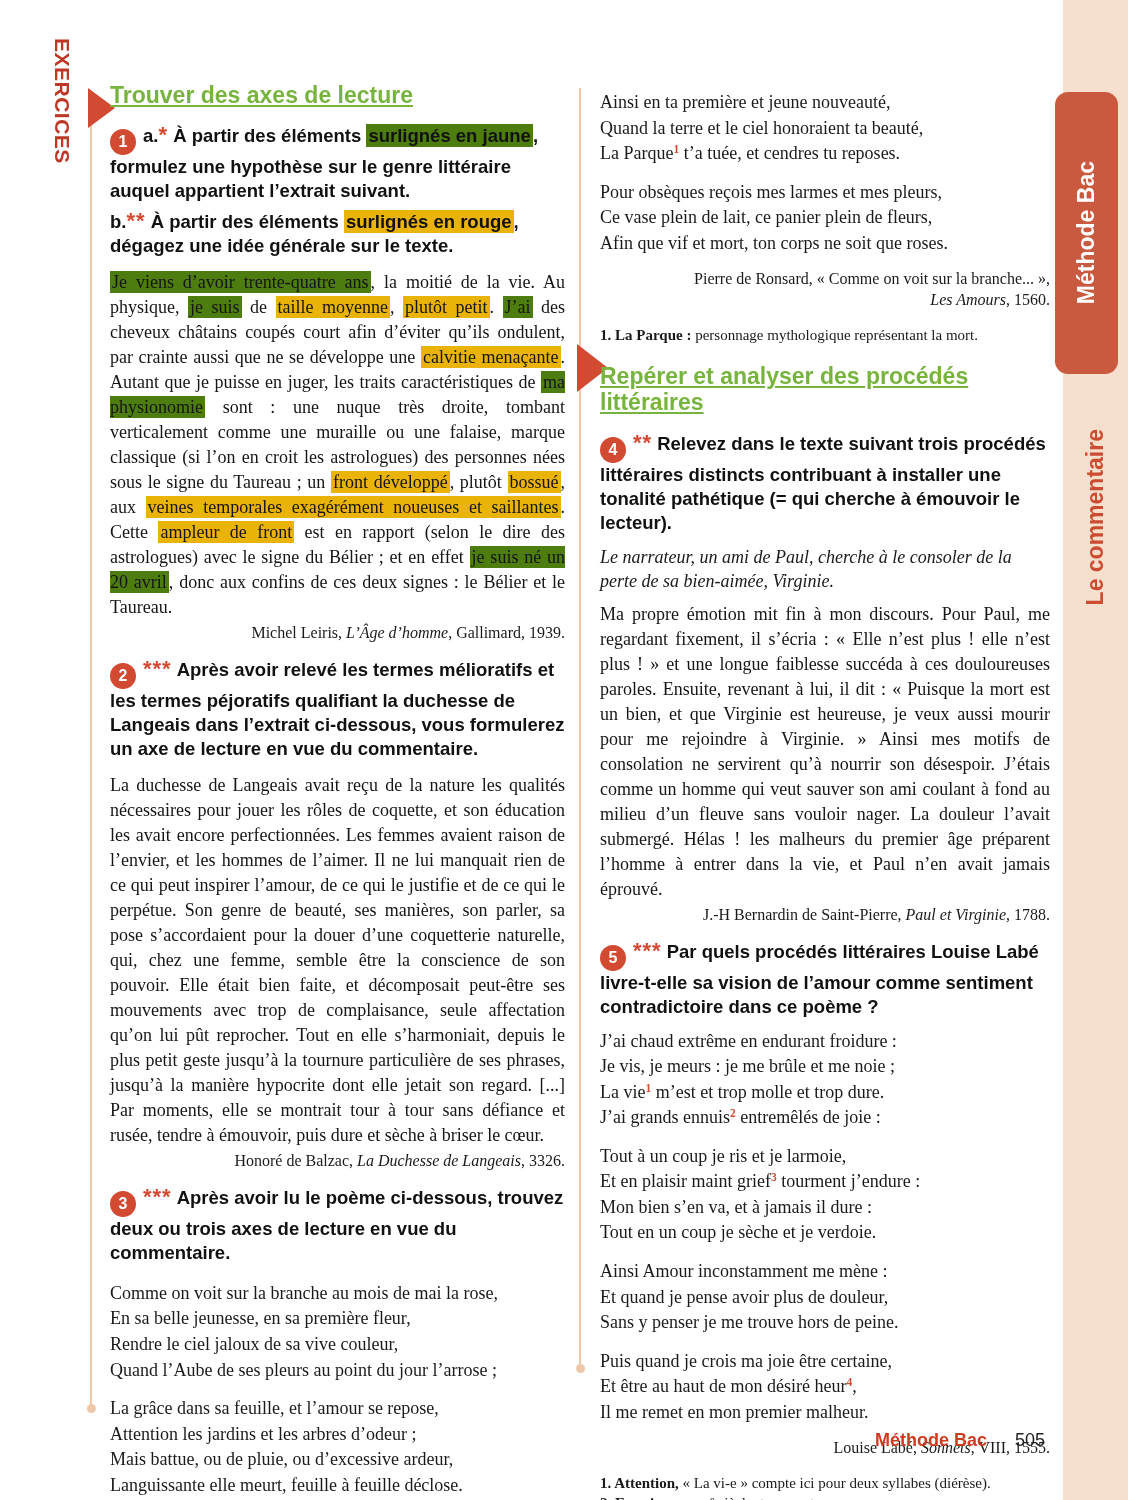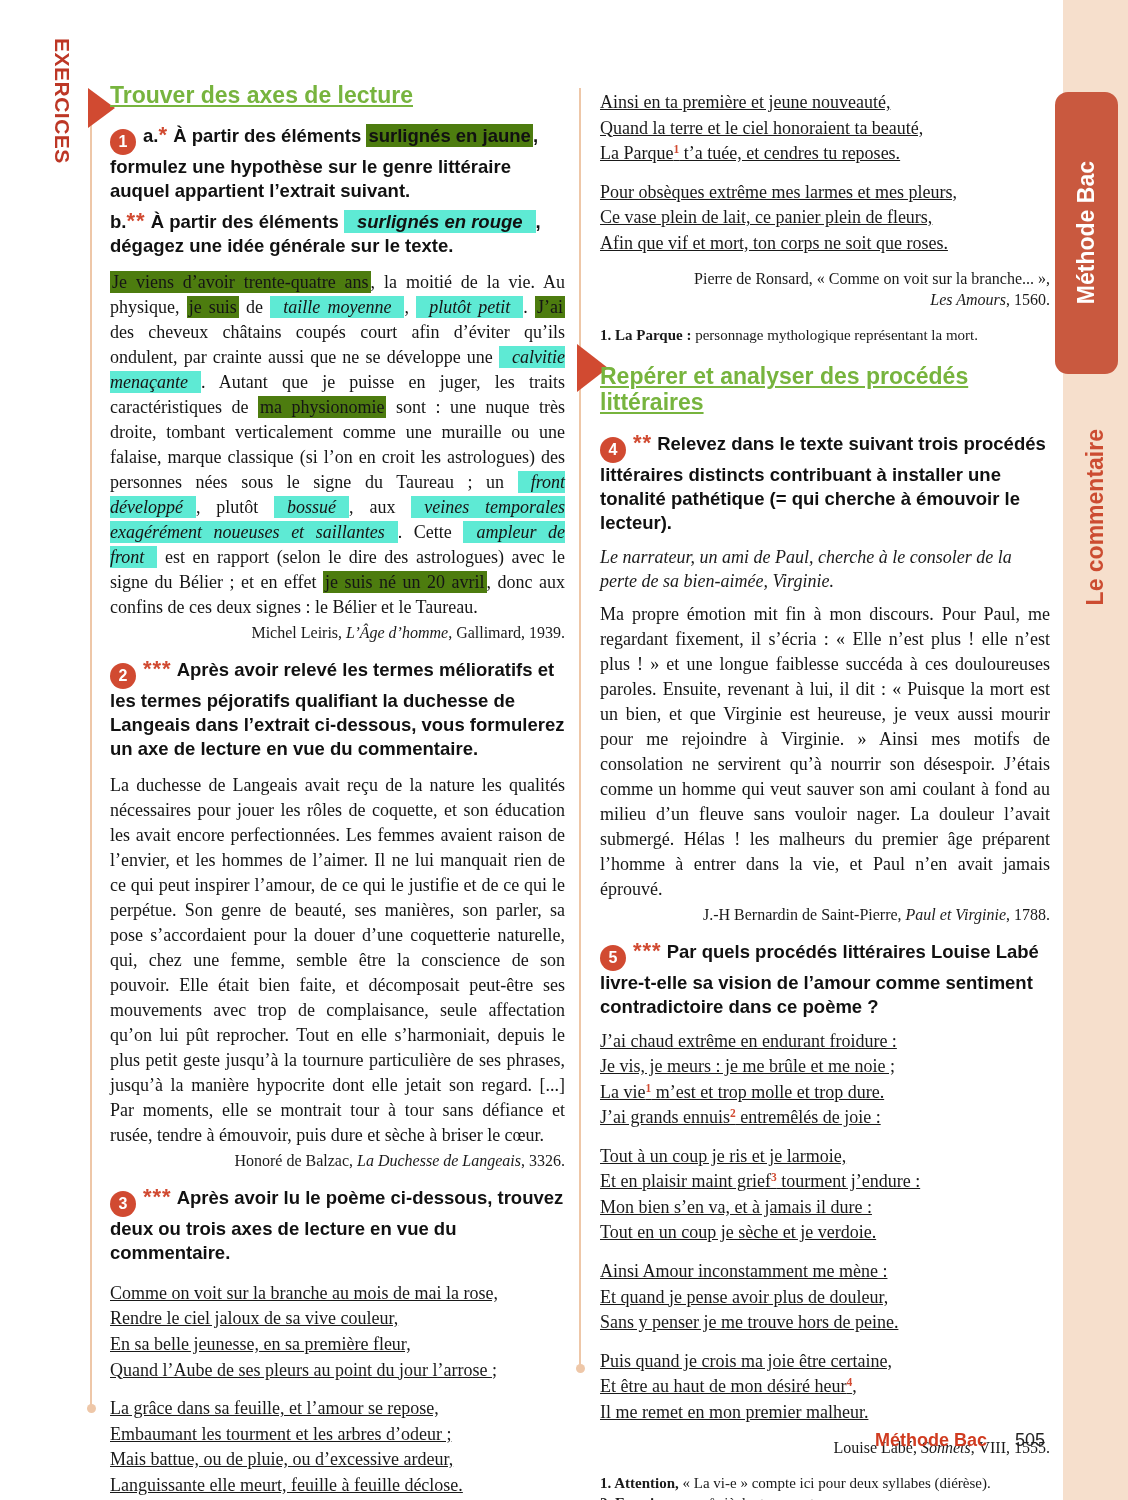--- a/index.html
+++ b/index.html
@@ -42,25 +42,25 @@
         color:#fff;text-align:center;line-height:26px;font-size:16px;font-weight:bold;
         margin-right:7px;vertical-align:-5px;}
   .stars,.s-star{color:#d14a31;font-size:22px;letter-spacing:1px;line-height:0;}
   .stars{margin-right:5px;}
   .prose{font-family:"Liberation Serif",serif;font-size:18px;line-height:1.39;
          text-align:justify;margin:12px 0 3px 0;color:#151515;}
   .intro-it{font-family:"Liberation Serif",serif;font-style:italic;font-size:18px;
          line-height:1.35;margin:10px 0 4px 0;}
   .source{font-family:"Liberation Serif",serif;font-size:16px;line-height:1.3;
          text-align:right;margin:3px 0 14px 0;}
-  .stanza{font-family:"Liberation Serif",serif;font-size:18px;line-height:1.42;margin:0 0 13px 0;text-decoration:underline;}
+  .stanza{font-family:"Liberation Serif",serif;font-size:18px;line-height:1.42;margin:0 0 13px 0;}
   .footnotes{font-family:"Liberation Serif",serif;font-size:15px;line-height:1.34;margin-top:4px;}
 
   .s-hly{background:#4d7c0f;padding:1px 2px;}
-  .s-hlr{background:#5eead4;padding:1px 13px;font-style:italic;}
+  .s-hlr{background:#eab308;padding:1px 2px;}
   .s-it{font-style:italic;}
   .s-b{font-weight:bold;}
   .s-sc{font-variant:small-caps;}
   .s-sup{color:#d14a31;font-weight:bold;font-size:11.5px;vertical-align:6px;}
   .s-supk{font-size:10.5px;vertical-align:5px;}
 
   #footer{position:absolute;left:560px;top:1430px;width:485px;text-align:right;font-size:18px;}
   #footer .f-label{color:#d03b20;font-weight:bold;}
   #footer .f-page{color:#222;margin-left:28px;}
 </style>
@@ -98,41 +98,41 @@
 
     <p class="exo"><span class="exo-num">2</span><span class="stars">***</span><span>Après avoir relevé les termes mélioratifs et les termes péjoratifs qualifiant la duchesse de Langeais dans l’extrait ci-dessous, vous formulerez un axe de lecture en vue du commentaire.</span></p>
 
     <p class="prose">La duchesse de Langeais avait reçu de la nature les qualités nécessaires pour jouer les rôles de coquette, et son éducation les avait encore perfectionnées. Les femmes avaient raison de l’envier, et les hommes de l’aimer. Il ne lui manquait rien de ce qui peut inspirer l’amour, de ce qui le justifie et de ce qui le perpétue. Son genre de beauté, ses manières, son parler, sa pose s’accordaient pour la douer d’une coquetterie naturelle, qui, chez une femme, semble être la conscience de son pouvoir. Elle était bien faite, et décomposait peut-être ses mouvements avec trop de complaisance, seule affectation qu’on lui pût reprocher. Tout en elle s’harmoniait, depuis le plus petit geste jusqu’à la tournure particulière de ses phrases, jusqu’à la manière hypocrite dont elle jetait son regard. [...] Par moments, elle se montrait tour à tour sans défiance et rusée, tendre à émouvoir, puis dure et sèche à briser le cœur.</p>
     <p class="source"><span>Honoré de Balzac, </span><span class="s-it">La Duchesse de Langeais</span><span>, 3326.</span></p>
 
     <p class="exo"><span class="exo-num">3</span><span class="stars">***</span><span>Après avoir lu le poème ci-dessous, trouvez deux ou trois axes de lecture en vue du commentaire.</span></p>
 
     <div class="stanza" style="margin-top:16px;">
         <div class="pline">Comme on voit sur la branche au mois de mai la rose,</div>
+        <div class="pline">En sa belle jeunesse, en sa première fleur,</div>
         <div class="pline">Rendre le ciel jaloux de sa vive couleur,</div>
-        <div class="pline">En sa belle jeunesse, en sa première fleur,</div>
         <div class="pline">Quand l’Aube de ses pleurs au point du jour l’arrose ;</div>
       </div>
     <div class="stanza">
         <div class="pline">La grâce dans sa feuille, et l’amour se repose,</div>
-        <div class="pline">Embaumant les tourment et les arbres d’odeur ;</div>
+        <div class="pline">Attention les jardins et les arbres d’odeur ;</div>
         <div class="pline">Mais battue, ou de pluie, ou d’excessive ardeur,</div>
         <div class="pline">Languissante elle meurt, feuille à feuille déclose.</div>
       </div>
   </div>
 
   <div id="col-right" class="col">
 
     <div class="stanza" style="margin-top:8px;">
         <div class="pline">Ainsi en ta première et jeune nouveauté,</div>
         <div class="pline">Quand la terre et le ciel honoraient ta beauté,</div>
         <div class="pline"><span>La Parque</span><span class="s-sup">1</span><span> t’a tuée, et cendres tu reposes.</span></div>
       </div>
     <div class="stanza">
-        <div class="pline">Pour obsèques extrême mes larmes et mes pleurs,</div>
+        <div class="pline">Pour obsèques reçois mes larmes et mes pleurs,</div>
         <div class="pline">Ce vase plein de lait, ce panier plein de fleurs,</div>
         <div class="pline">Afin que vif et mort, ton corps ne soit que roses.</div>
       </div>
 
     <div class="source" style="">
         <div class="pline"><span>Pierre de Ronsard, « Comme on voit sur la branche... »,</span></div>
         <div class="pline"><span class="s-it">Les Amours</span><span>, 1560.</span></div>
       </div>
     <div class="footnotes" style="margin-bottom:14px;">
         <div class="pline"><span class="s-b">1. La Parque :</span><span> personnage mythologique représentant la mort.</span></div>

